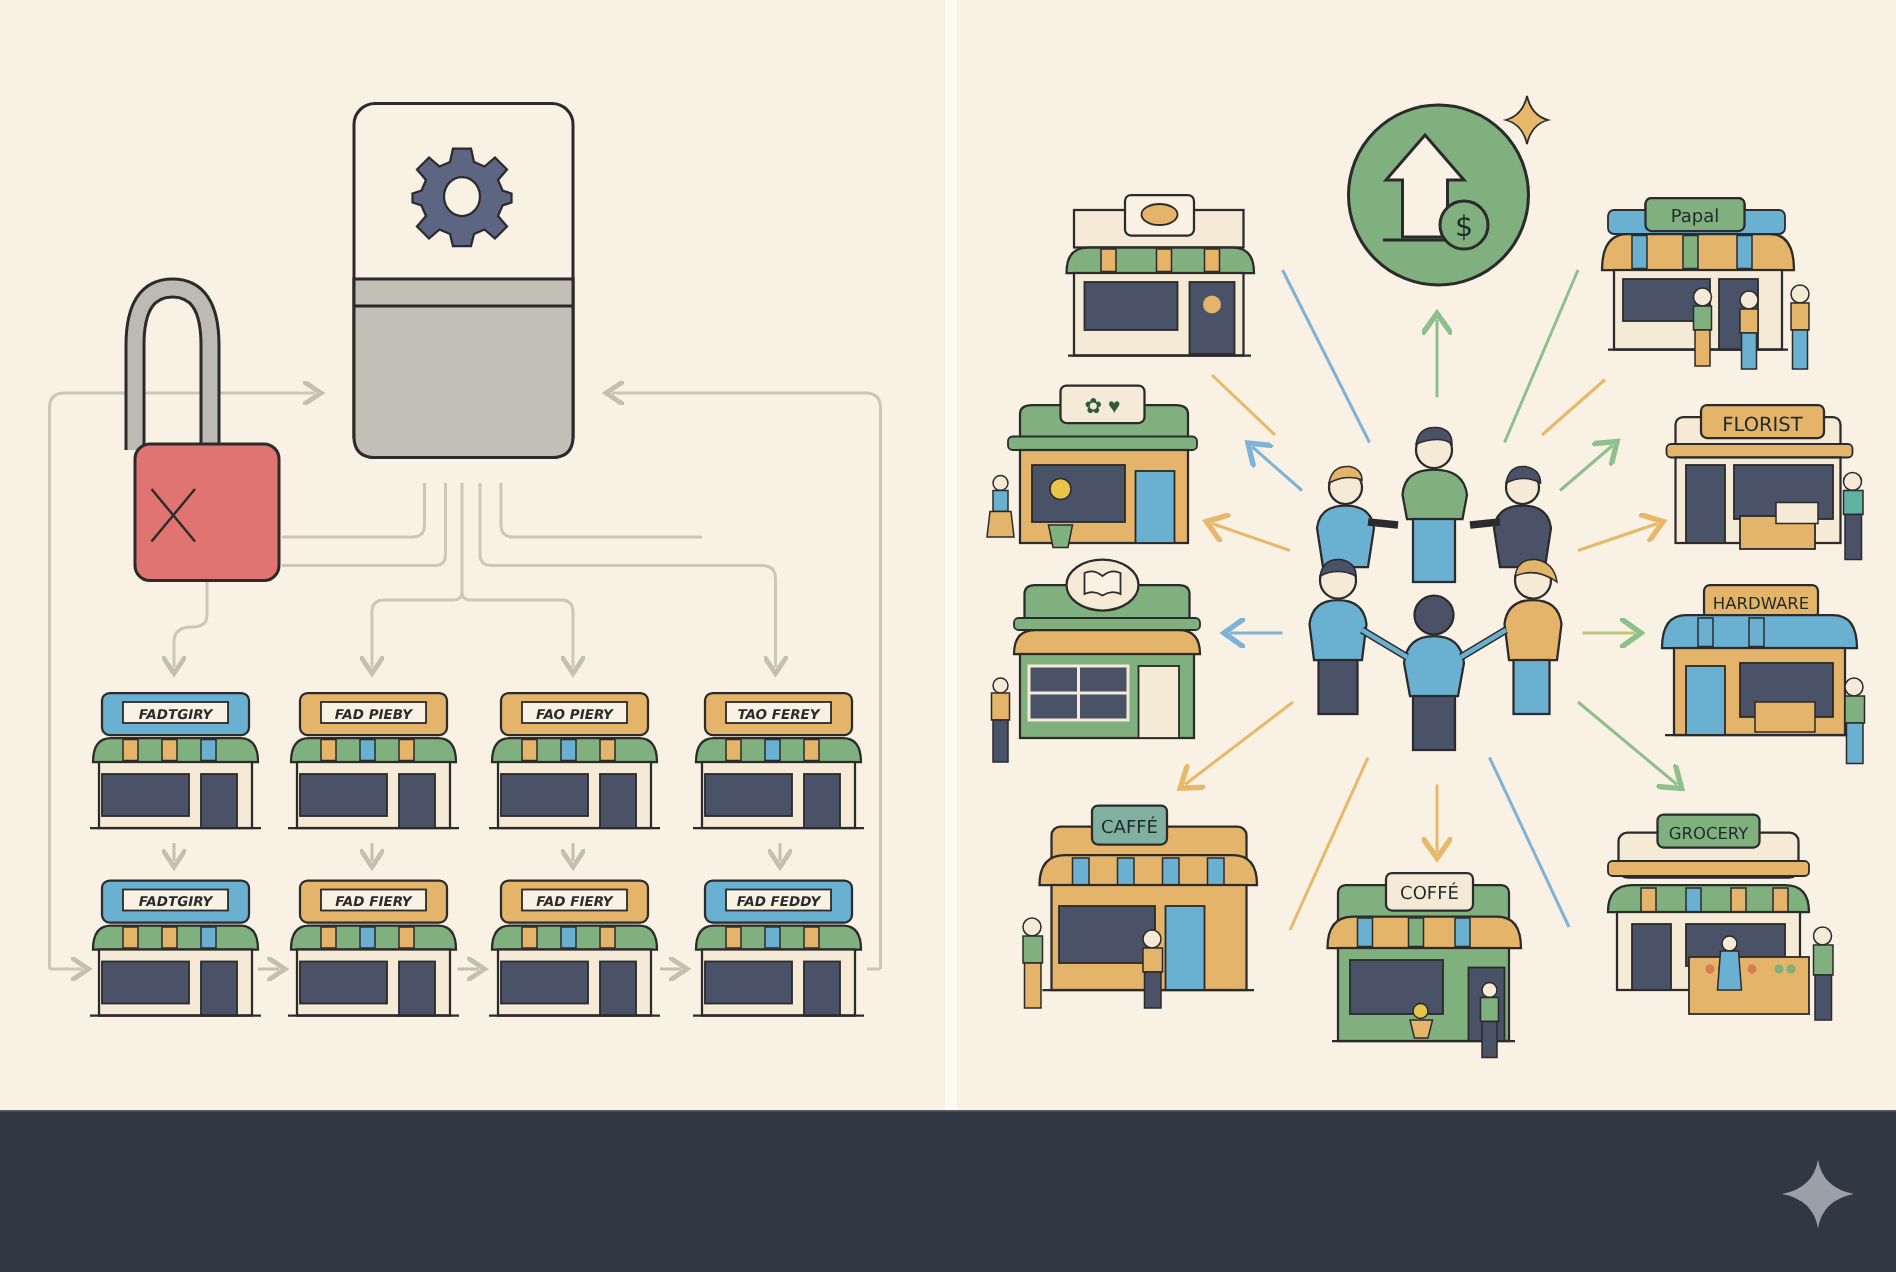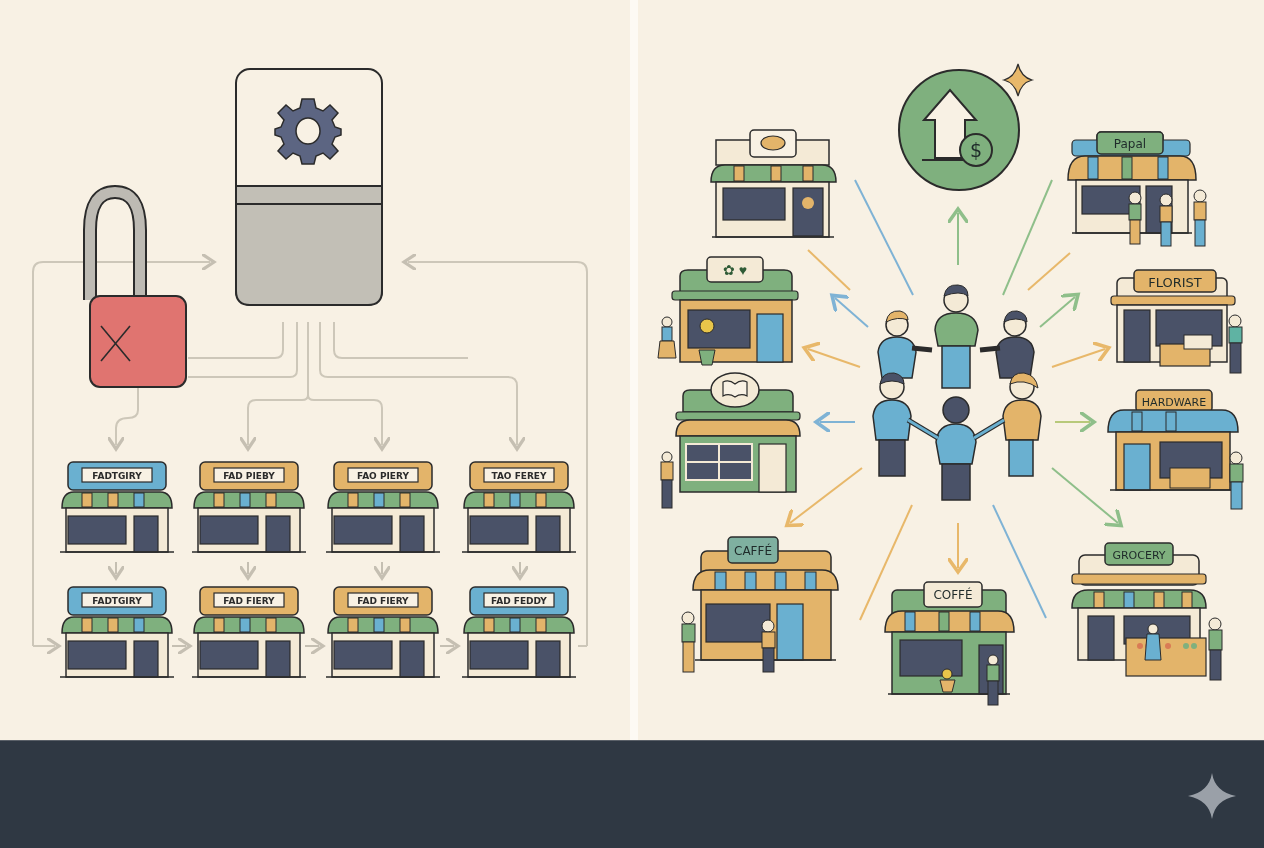--- a/index.html
+++ b/index.html
@@ -1,18 +1,18 @@
 <!DOCTYPE html>
 <html><head>
 <meta charset="utf-8">
 <style>
   html,body{margin:0;padding:0;}
   body{width:1264px;height:848px;overflow:hidden;background:#2f3843;font-family:"Liberation Sans",sans-serif;position:relative;}
   .panel{position:absolute;top:0;height:740px;background:#f8f1e4;}
-  #left{left:0;width:630px;}
+  #left{left:0;width:630px;font-style:italic;}
   #right{left:638px;width:626px;}
   .divider{position:absolute;left:630px;top:0;width:8px;height:740px;background:#fdfaf4;}
   .bottom{position:absolute;left:0;top:740px;width:1264px;height:108px;background:#2f3843;border-top:1px solid #5a6068;}
   svg{position:absolute;left:0;top:0;}
   .sign-text{font-family:"DejaVu Sans",sans-serif;font-weight:bold;fill:#2b2b2b;}
   .sign-text2{font-family:"DejaVu Sans",sans-serif;fill:#1f2b2a;}
 </style>
 </head>
 <body>
 

